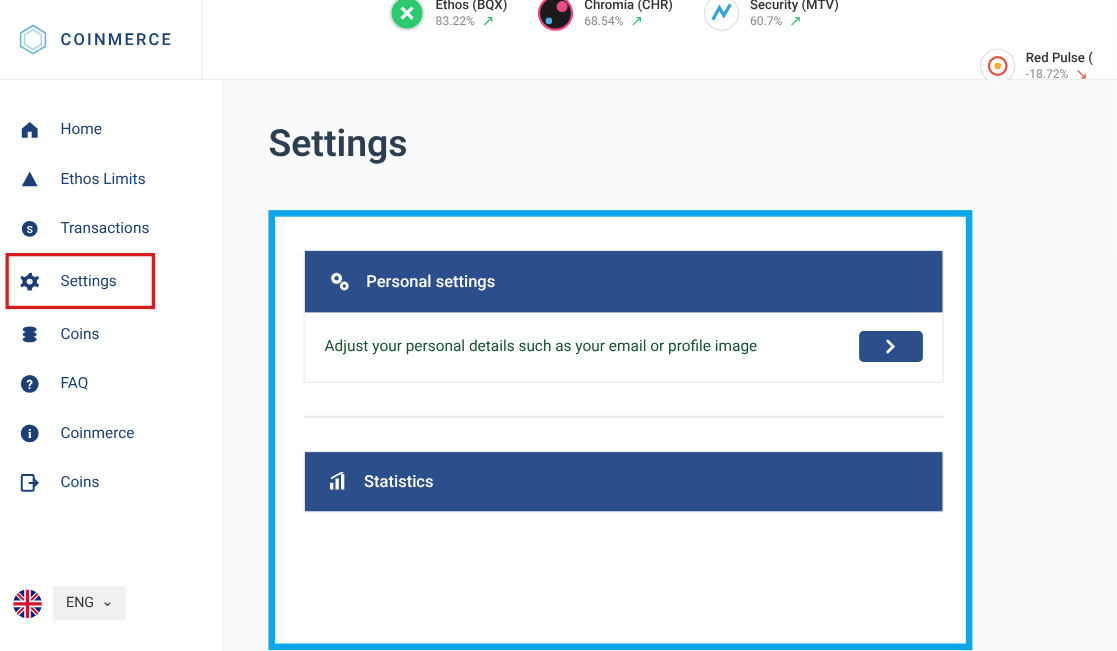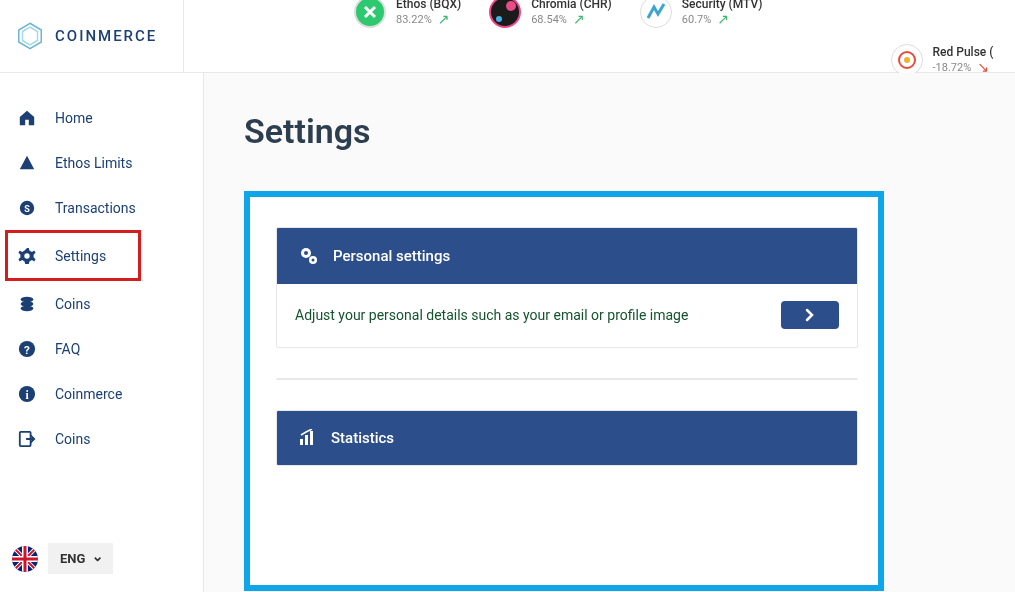--- a/index.html
+++ b/index.html
@@ -18,21 +18,21 @@
   .ticker-change { font-size: 11px; color: #888; display: flex; align-items: center; gap: 6px; }
   .arrow-up { color: #3db872; font-size: 14px; }
   .arrow-down { color: #e74c3c; font-size: 14px; }
   
   .layout { display: flex; }
   .sidebar { width: 204px; border-right: 1px solid #e8e8e8; padding-top: 22px; background: #fff; height: 519px; position: relative; }
   .sidebar-item { display: flex; align-items: center; height: 45px; padding-left: 18px; gap: 19px; cursor: pointer; color: #1c3f74; font-size: 14px; }
   .sidebar-item .icon { width: 18px; height: 18px; display: flex; align-items: center; justify-content: center; }
   .sidebar-item.active { outline: 3px solid #d51d1d; }
   
-  .lang-selector { position: absolute; bottom: 18px; left: 12px; display: flex; align-items: center; gap: 10px; font-weight: bold; }
+  .lang-selector { position: absolute; bottom: 28px; left: 12px; display: flex; align-items: center; gap: 10px; }
   .flag { width: 26px; height: 26px; border-radius: 50%; overflow: hidden; }
   .lang-dropdown { background: #f1f1f1; padding: 8px 28px 8px 12px; font-size: 13px; position: relative; }
   .lang-dropdown::after { content: '⌄'; position: absolute; right: 10px; top: 5px; font-size: 14px; }
   
   .main { flex: 1; background: #fafafa; padding: 38px 0 0 25px; height: 519px; overflow: hidden; }
   .page-title { font-size: 34px; font-weight: 600; color: #2c3e50; margin-bottom: 40px; margin-left: 15px; }
   
   .panel { background: #fff; border: 6px solid #0ea5e9; width: 640px; margin-left: 15px; height: 400px; overflow: hidden; }
   .card { margin: 30px 20px 30px 26px; border: 1px solid #e8e8e8; border-radius: 2px; overflow: hidden; }
   .card-header { background: #2c4e8a; color: #fff; padding: 18px 22px; display: flex; align-items: center; gap: 14px; font-size: 15px; font-weight: 500; }

